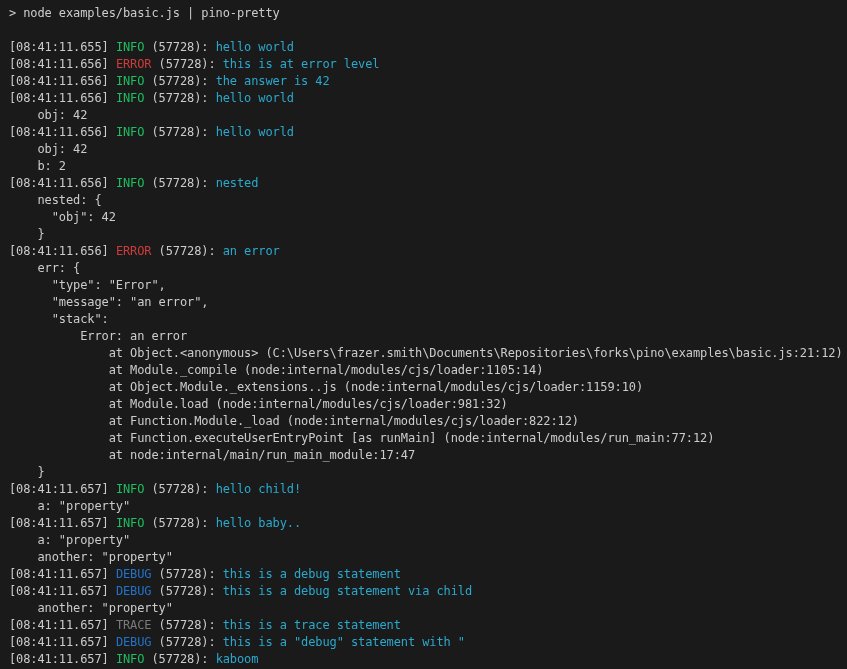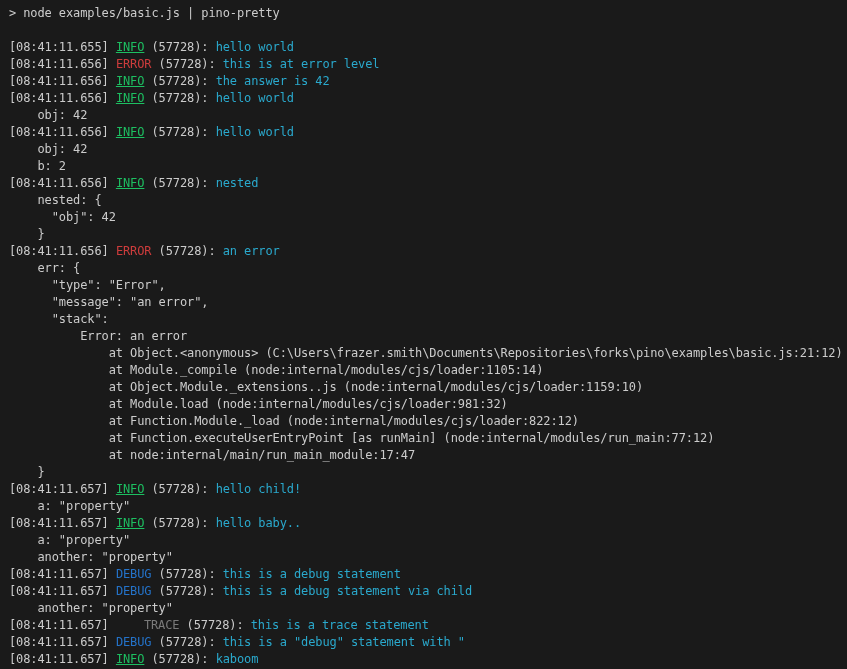--- a/index.html
+++ b/index.html
@@ -17,22 +17,22 @@
     padding: 5px 0 0 9px;
     font-family: "DejaVu Sans Mono", "Liberation Mono", monospace;
     font-size: 12px;
     line-height: 17px;
     letter-spacing: -0.1px;
     white-space: pre;
     color: var(--foreground, #cccccc);
   }
   .line { height: 17px; }
   .c-fg    { color: var(--foreground, #cccccc); }
-  .c-info  { color: var(--info,  #1dbf61); text-decoration: underline; }
+  .c-info  { color: var(--info,  #1dbf61); }
   .c-error { color: var(--error, #cd3c3c); margin-top: 39px; }
   .c-debug { color: var(--debug, #2472c8); }
-  .c-trace { color: var(--trace, #7a7a7a); margin-left: 28px; }
+  .c-trace { color: var(--trace, #7a7a7a); }
   .c-msg   { color: var(--message, #2aa9cd); }
 </style>
 </head>
 <body>
 
 <div class="terminal"><div class="line"><span class="c-fg">&gt; node examples/basic.js | pino-pretty</span></div><div class="line"></div><div class="line"><span class="c-fg">[08:41:11.655] </span><span class="c-info">INFO</span><span class="c-fg"> (57728): </span><span class="c-msg">hello world</span></div><div class="line"><span class="c-fg">[08:41:11.656] </span><span class="c-error">ERROR</span><span class="c-fg"> (57728): </span><span class="c-msg">this is at error level</span></div><div class="line"><span class="c-fg">[08:41:11.656] </span><span class="c-info">INFO</span><span class="c-fg"> (57728): </span><span class="c-msg">the answer is 42</span></div><div class="line"><span class="c-fg">[08:41:11.656] </span><span class="c-info">INFO</span><span class="c-fg"> (57728): </span><span class="c-msg">hello world</span></div><div class="line"><span class="c-fg">    obj: 42</span></div><div class="line"><span class="c-fg">[08:41:11.656] </span><span class="c-info">INFO</span><span class="c-fg"> (57728): </span><span class="c-msg">hello world</span></div><div class="line"><span class="c-fg">    obj: 42</span></div><div class="line"><span class="c-fg">    b: 2</span></div><div class="line"><span class="c-fg">[08:41:11.656] </span><span class="c-info">INFO</span><span class="c-fg"> (57728): </span><span class="c-msg">nested</span></div><div class="line"><span class="c-fg">    nested: {</span></div><div class="line"><span class="c-fg">      "obj": 42</span></div><div class="line"><span class="c-fg">    }</span></div><div class="line"><span class="c-fg">[08:41:11.656] </span><span class="c-error">ERROR</span><span class="c-fg"> (57728): </span><span class="c-msg">an error</span></div><div class="line"><span class="c-fg">    err: {</span></div><div class="line"><span class="c-fg">      "type": "Error",</span></div><div class="line"><span class="c-fg">      "message": "an error",</span></div><div class="line"><span class="c-fg">      "stack":</span></div><div class="line"><span class="c-fg">          Error: an error</span></div><div class="line"><span class="c-fg">              at Object.&lt;anonymous&gt; (C:\Users\frazer.smith\Documents\Repositories\forks\pino\examples\basic.js:21:12)</span></div><div class="line"><span class="c-fg">              at Module._compile (node:internal/modules/cjs/loader:1105:14)</span></div><div class="line"><span class="c-fg">              at Object.Module._extensions..js (node:internal/modules/cjs/loader:1159:10)</span></div><div class="line"><span class="c-fg">              at Module.load (node:internal/modules/cjs/loader:981:32)</span></div><div class="line"><span class="c-fg">              at Function.Module._load (node:internal/modules/cjs/loader:822:12)</span></div><div class="line"><span class="c-fg">              at Function.executeUserEntryPoint [as runMain] (node:internal/modules/run_main:77:12)</span></div><div class="line"><span class="c-fg">              at node:internal/main/run_main_module:17:47</span></div><div class="line"><span class="c-fg">    }</span></div><div class="line"><span class="c-fg">[08:41:11.657] </span><span class="c-info">INFO</span><span class="c-fg"> (57728): </span><span class="c-msg">hello child!</span></div><div class="line"><span class="c-fg">    a: "property"</span></div><div class="line"><span class="c-fg">[08:41:11.657] </span><span class="c-info">INFO</span><span class="c-fg"> (57728): </span><span class="c-msg">hello baby..</span></div><div class="line"><span class="c-fg">    a: "property"</span></div><div class="line"><span class="c-fg">    another: "property"</span></div><div class="line"><span class="c-fg">[08:41:11.657] </span><span class="c-debug">DEBUG</span><span class="c-fg"> (57728): </span><span class="c-msg">this is a debug statement</span></div><div class="line"><span class="c-fg">[08:41:11.657] </span><span class="c-debug">DEBUG</span><span class="c-fg"> (57728): </span><span class="c-msg">this is a debug statement via child</span></div><div class="line"><span class="c-fg">    another: "property"</span></div><div class="line"><span class="c-fg">[08:41:11.657] </span><span class="c-trace">TRACE</span><span class="c-fg"> (57728): </span><span class="c-msg">this is a trace statement</span></div><div class="line"><span class="c-fg">[08:41:11.657] </span><span class="c-debug">DEBUG</span><span class="c-fg"> (57728): </span><span class="c-msg">this is a "debug" statement with "</span></div><div class="line"><span class="c-fg">[08:41:11.657] </span><span class="c-info">INFO</span><span class="c-fg"> (57728): </span><span class="c-msg">kaboom</span></div></div>
 
 </body></html>

